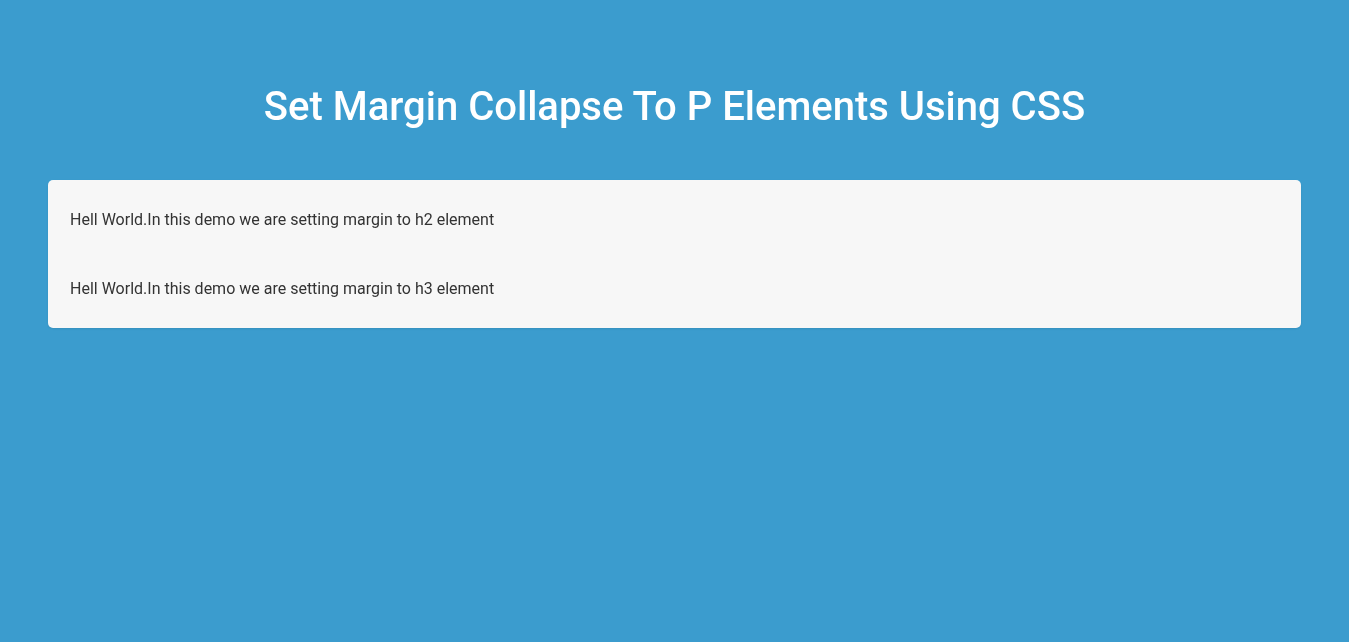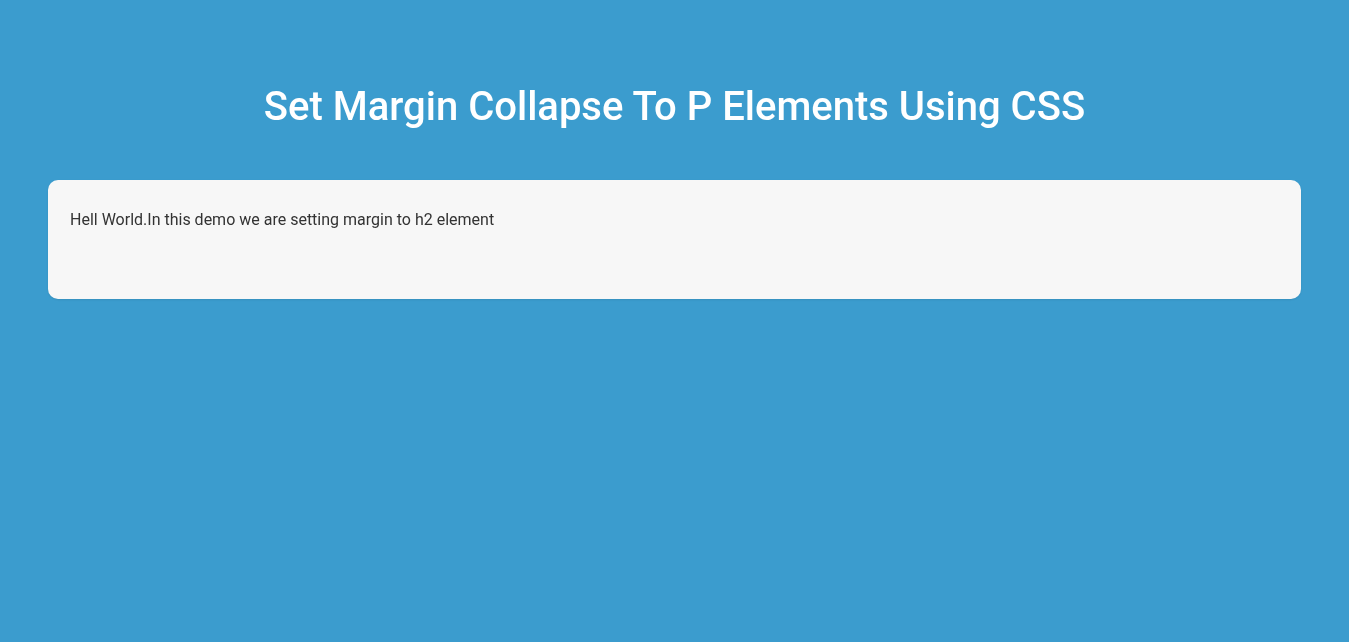--- a/index.html
+++ b/index.html
@@ -18,21 +18,21 @@
       color: #ffffff;
       text-align: center;
       font-size: 40px;
       font-weight: 500;
       margin-top: 83px;
       margin-bottom: 50px;
     }
     .content-card {
       background-color: #f7f7f7;
       margin: 0 48px;
-      border-radius: 10px;
+      border-radius: 5px;
       padding: 20px 22px;
       box-shadow: 0 1px 2px rgba(0,0,0,0.08);
     }
     .text-line-1 {
       color: #333333;
       font-size: 16px;
       font-weight: 400;
       margin: 0 0 50px 0;
       padding-top: 10px;
     }
@@ -44,13 +44,14 @@
       padding-bottom: 10px;
     }
   </style>
 </head>
 <body>
 
 <h1 class="page-title">Set Margin Collapse To P Elements Using CSS</h1>
 
 <div class="content-card">
   <p class="text-line-1">Hell World.In this demo we are setting margin to h2 element</p>
+  <p class="text-line-2">Hell World.In this demo we are setting margin to h3 element</p>
 </div>
 
 </body></html>

